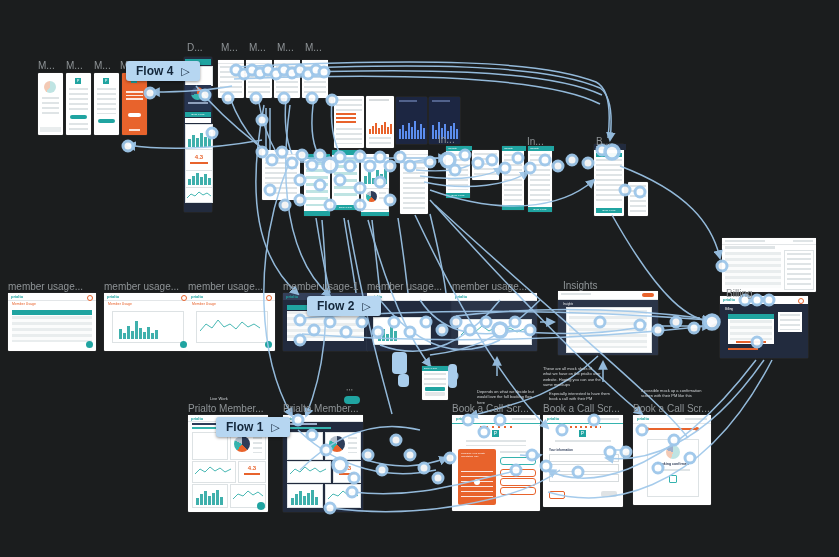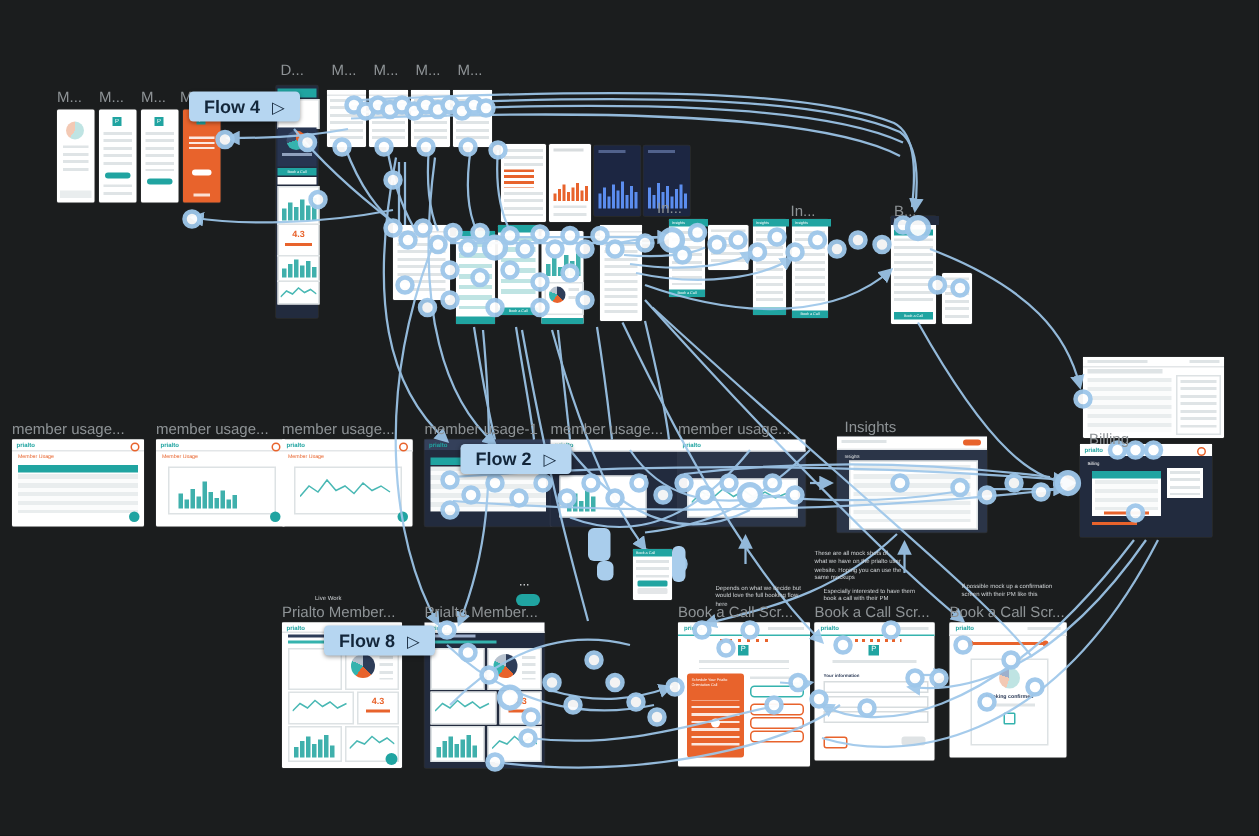--- a/index.html
+++ b/index.html
@@ -716,21 +716,21 @@
     <div class="lbl" style="left: 633px; top: 403px;">Book a Call Scr...</div>
     <div class="badge" style="left: 126px; top: 61px;">
       <span>Flow 4</span>
       <span class="play">▷</span>
     </div>
     <div class="badge" style="left: 307px; top: 296px;">
       <span>Flow 2</span>
       <span class="play">▷</span>
     </div>
     <div class="badge" style="left: 216px; top: 417px;">
-      <span>Flow 8</span>
+      <span>Flow 1</span>
       <span class="play">▷</span>
     </div>
     <div class="ann" style="left: 543px; top: 366px; width: 58px;">These are all mock shots of what we have on the prialto user website. Hoping you can use the same mockups</div>
     <div class="ann" style="left: 477px; top: 389px; width: 58px;">Depends on what we decide but would love the full booking flow here</div>
     <div class="ann" style="left: 549px; top: 391px; width: 62px;">Especially interested to have them book a call with their PM</div>
     <div class="ann" style="left: 641px; top: 388px; width: 64px;">If possible mock up a confirmation screen with their PM like this</div>
     <div class="ann" style="left: 210px; top: 396px; width: 30px;">Live Work</div>
     <div class="dots" style="left: 346px; top: 386px;">⋯</div>
     <div class="dots" style="left: 398px; top: 380px;">⋯</div>
   </div>

